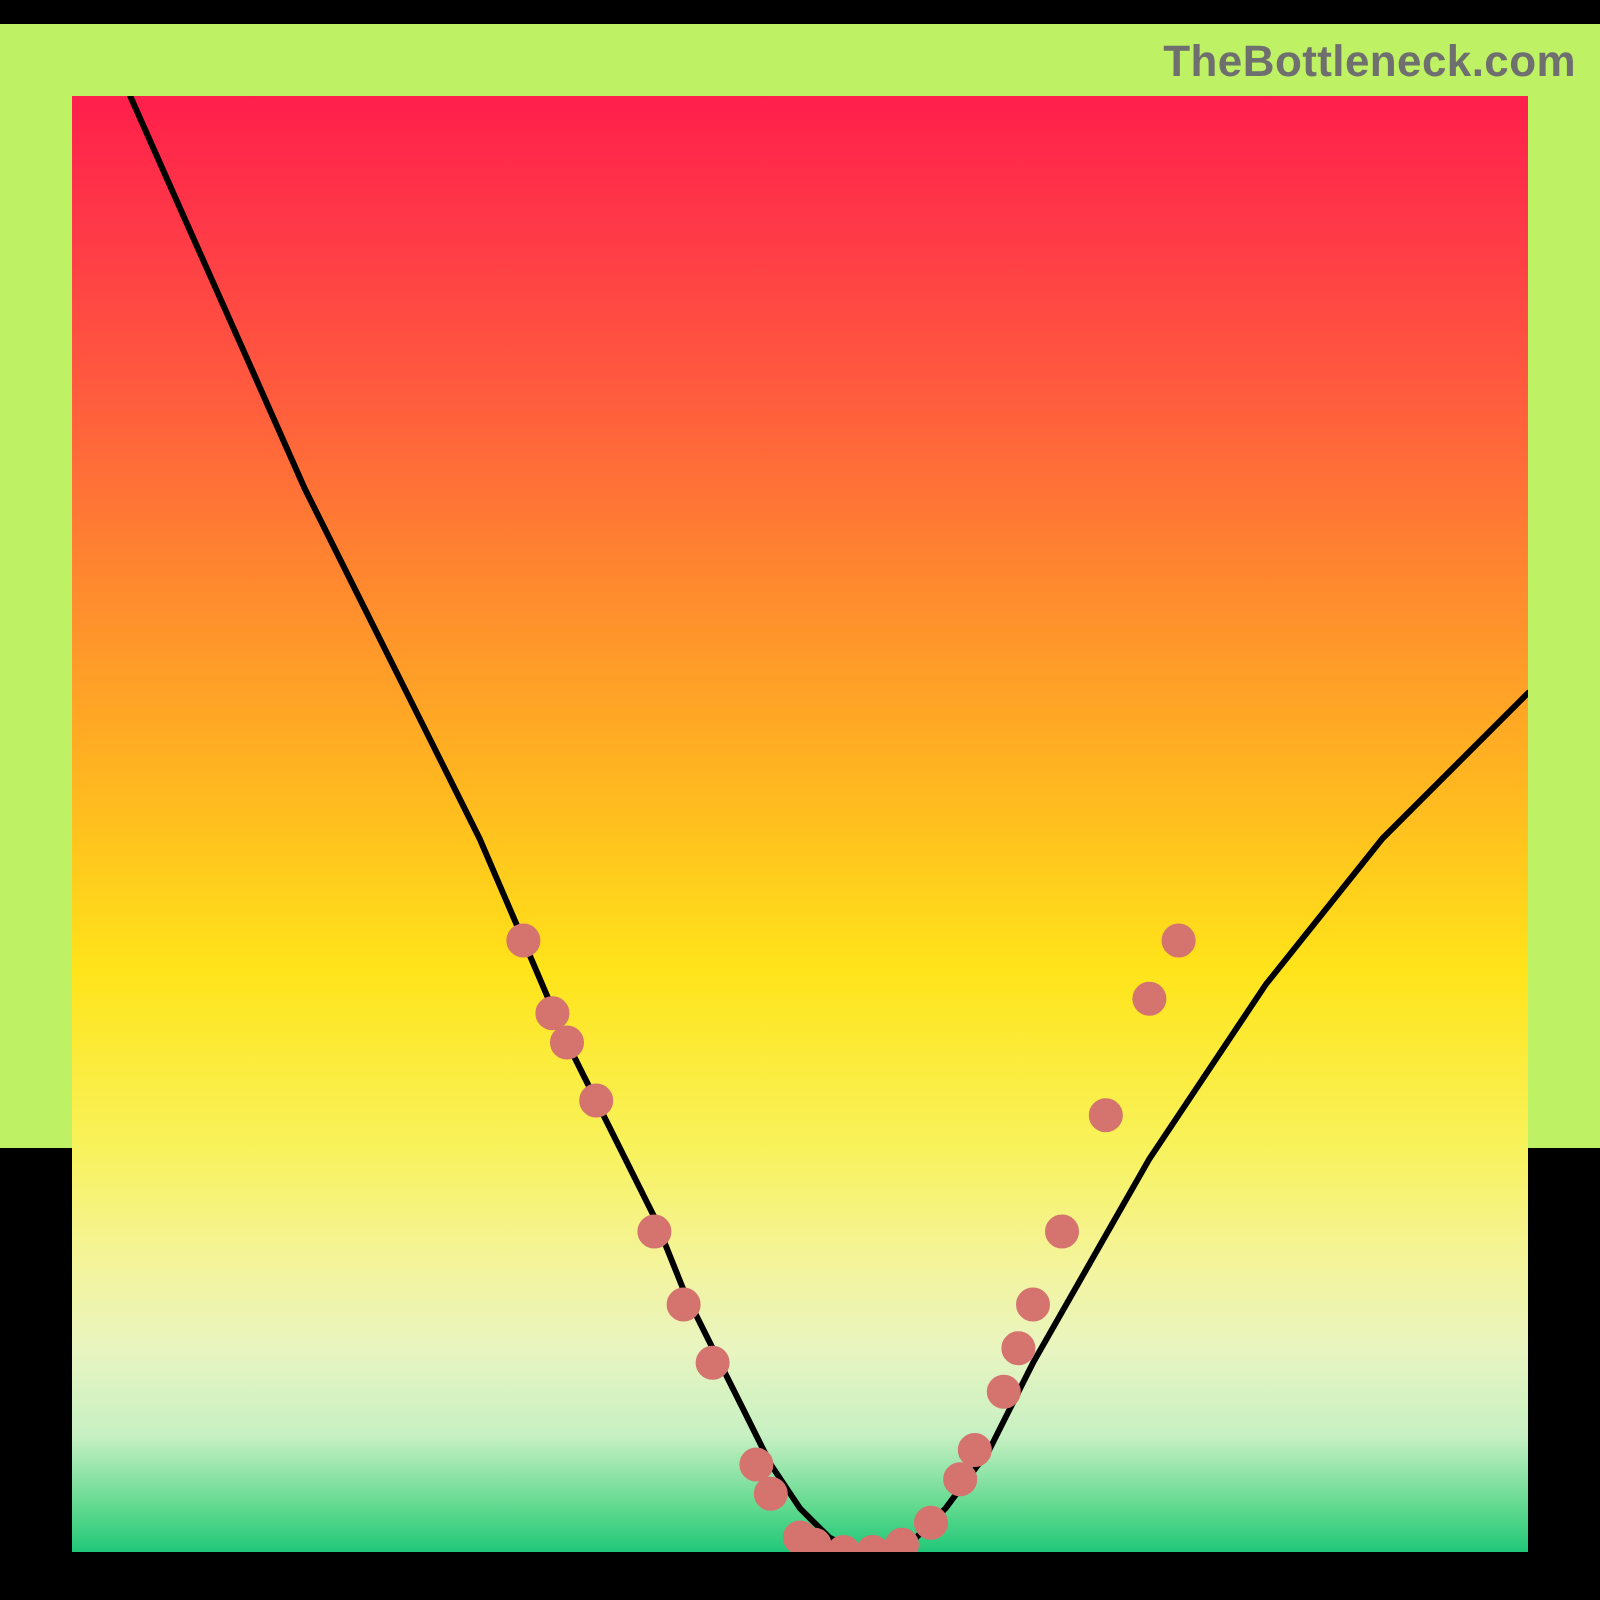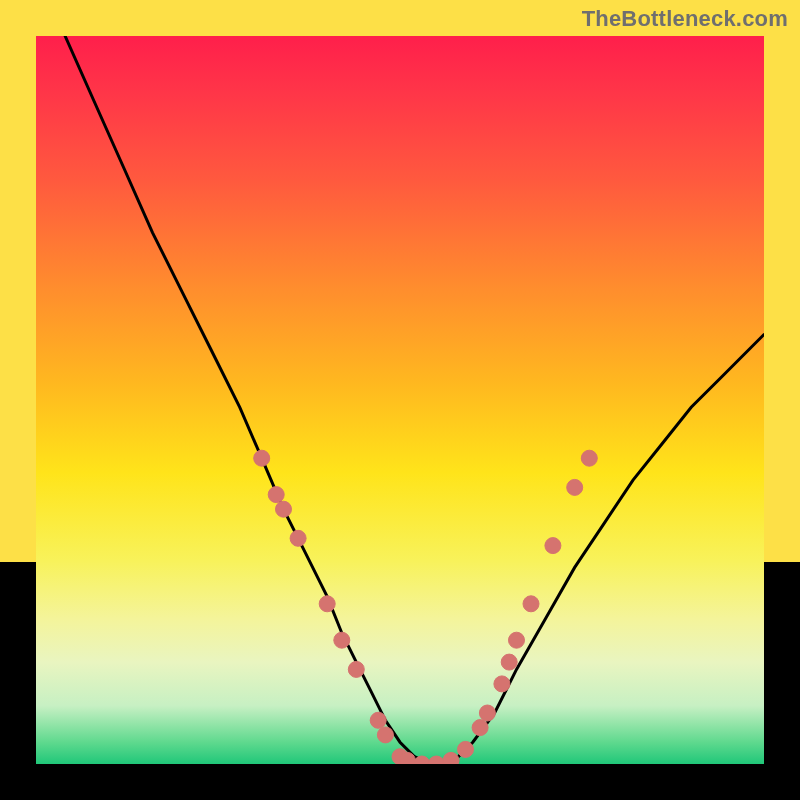--- a/index.html
+++ b/index.html
@@ -7,24 +7,24 @@
     padding: 0;
     width: 800px;
     height: 800px;
     background: #000;
     overflow: hidden;
     font-family: Arial, Helvetica, sans-serif;
   }
   .frame {
     position: absolute;
     left: 0;
-    top: 0;
+    top: 12px;
     width: 800px;
     height: 562px;
-    background: #fde047;
+    background: #bef264;
   }
   .plot-area {
     position: absolute;
     left: 36px;
     top: 36px;
     width: 728px;
     height: 728px;
     overflow: hidden;
   }
   .gradient {

